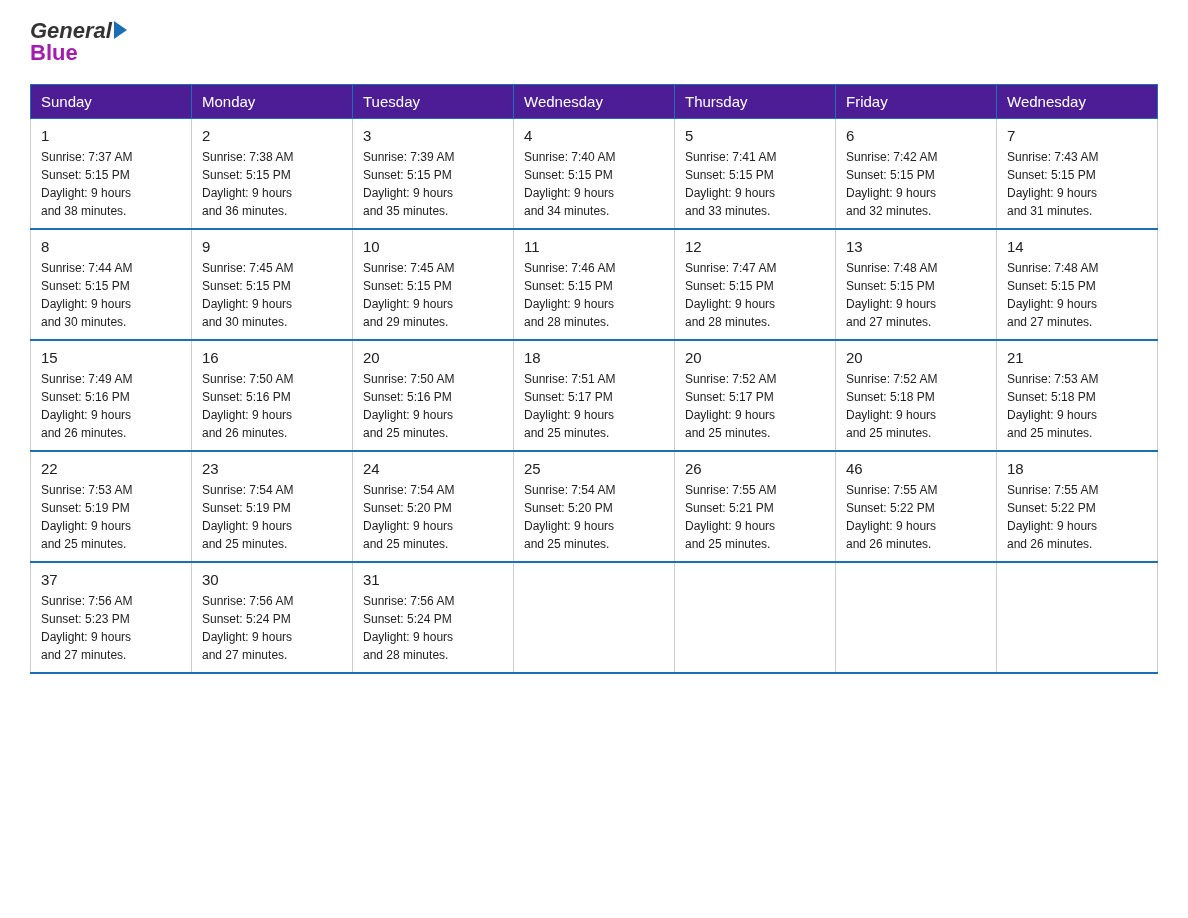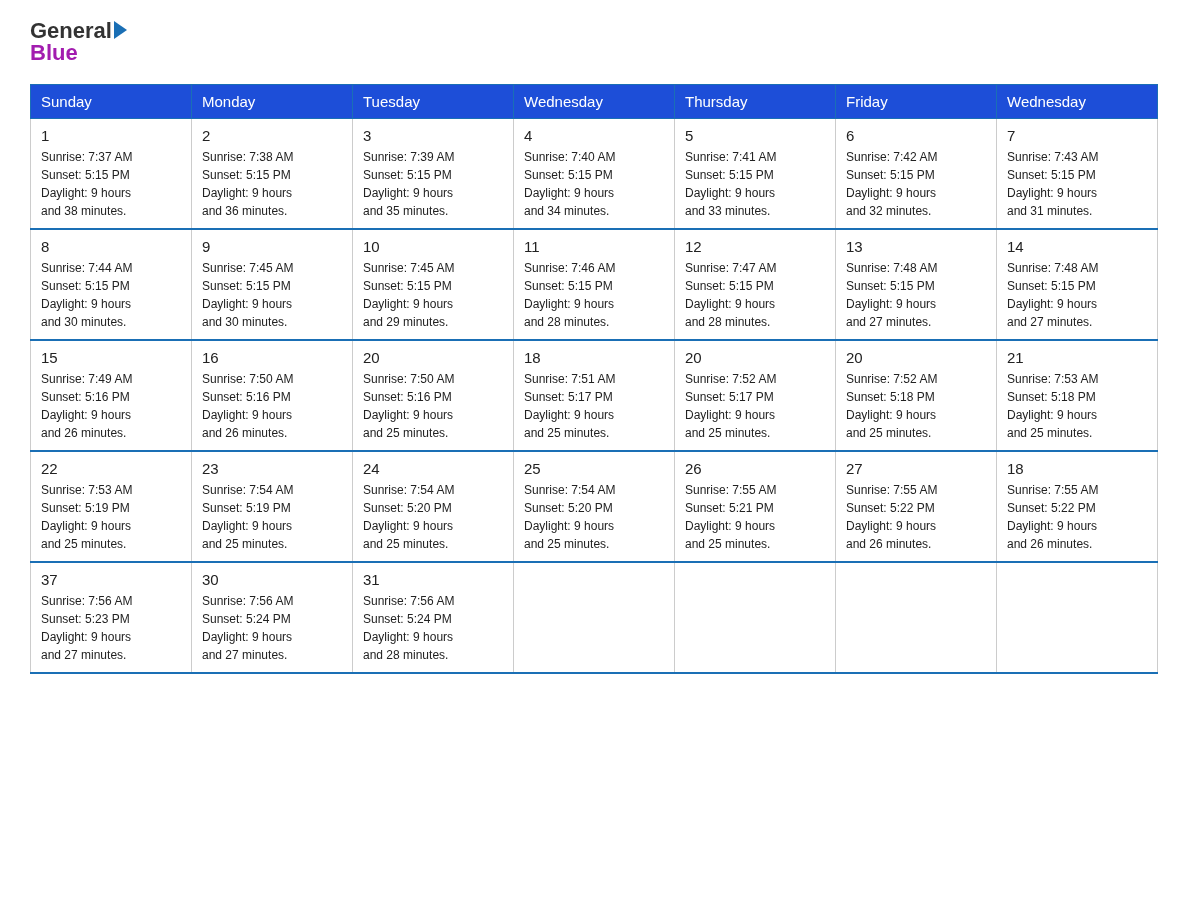--- a/index.html
+++ b/index.html
@@ -40,21 +40,21 @@
       font-size: 20px;
       color: #444;
       margin-top: 4px;
     }
     table {
       width: 100%;
       border-collapse: collapse;
       table-layout: fixed;
     }
     thead th {
-      background-color: #1d4ed8;
+      background-color: #4c1d95;
       color: #fff;
       font-size: 15px;
       font-weight: normal;
       padding: 8px 10px;
       text-align: left;
       border: 1px solid #1a6fb5;
     }
     tbody td {
       vertical-align: top;
       padding: 8px 10px;
@@ -79,21 +79,21 @@
     .empty-cell {
       background: #fff;
     }
   </style>
 </head>
 <body>
 
 <div class="header">
   <div class="logo">
     <div style="line-height:1">
-      <div style="display:flex; align-items:center; gap:0;">
+      <div style="display:flex; align-items:center; gap:0;font-style:italic;">
         <span class="logo-text">General</span>
         <span style="display:inline-block; width:0; height:0; border-left:13px solid #1a6fb5; border-top:9px solid transparent; border-bottom:9px solid transparent; margin-left:2px; position:relative; top:-1px;"></span>
       </div>
       <div>
         <span class="logo-text" style="color:#a21caf;">Blue</span>
       </div>
     </div>
   </div>
   <div class="title-block">
     <div class="month-title"></div>
@@ -349,21 +349,21 @@
         <td>
           <div class="day-number">26</div>
           <div class="day-info">
             Sunrise: 7:55 AM<br>
             Sunset: 5:21 PM<br>
             Daylight: 9 hours<br>
             and 25 minutes.
           </div>
         </td>
         <td>
-          <div class="day-number">27</div>
+          <div class="day-number">46</div>
           <div class="day-info">
             Sunrise: 7:55 AM<br>
             Sunset: 5:22 PM<br>
             Daylight: 9 hours<br>
             and 26 minutes.
           </div>
         </td>
         <td>
           <div class="day-number">18</div>
           <div class="day-info">

